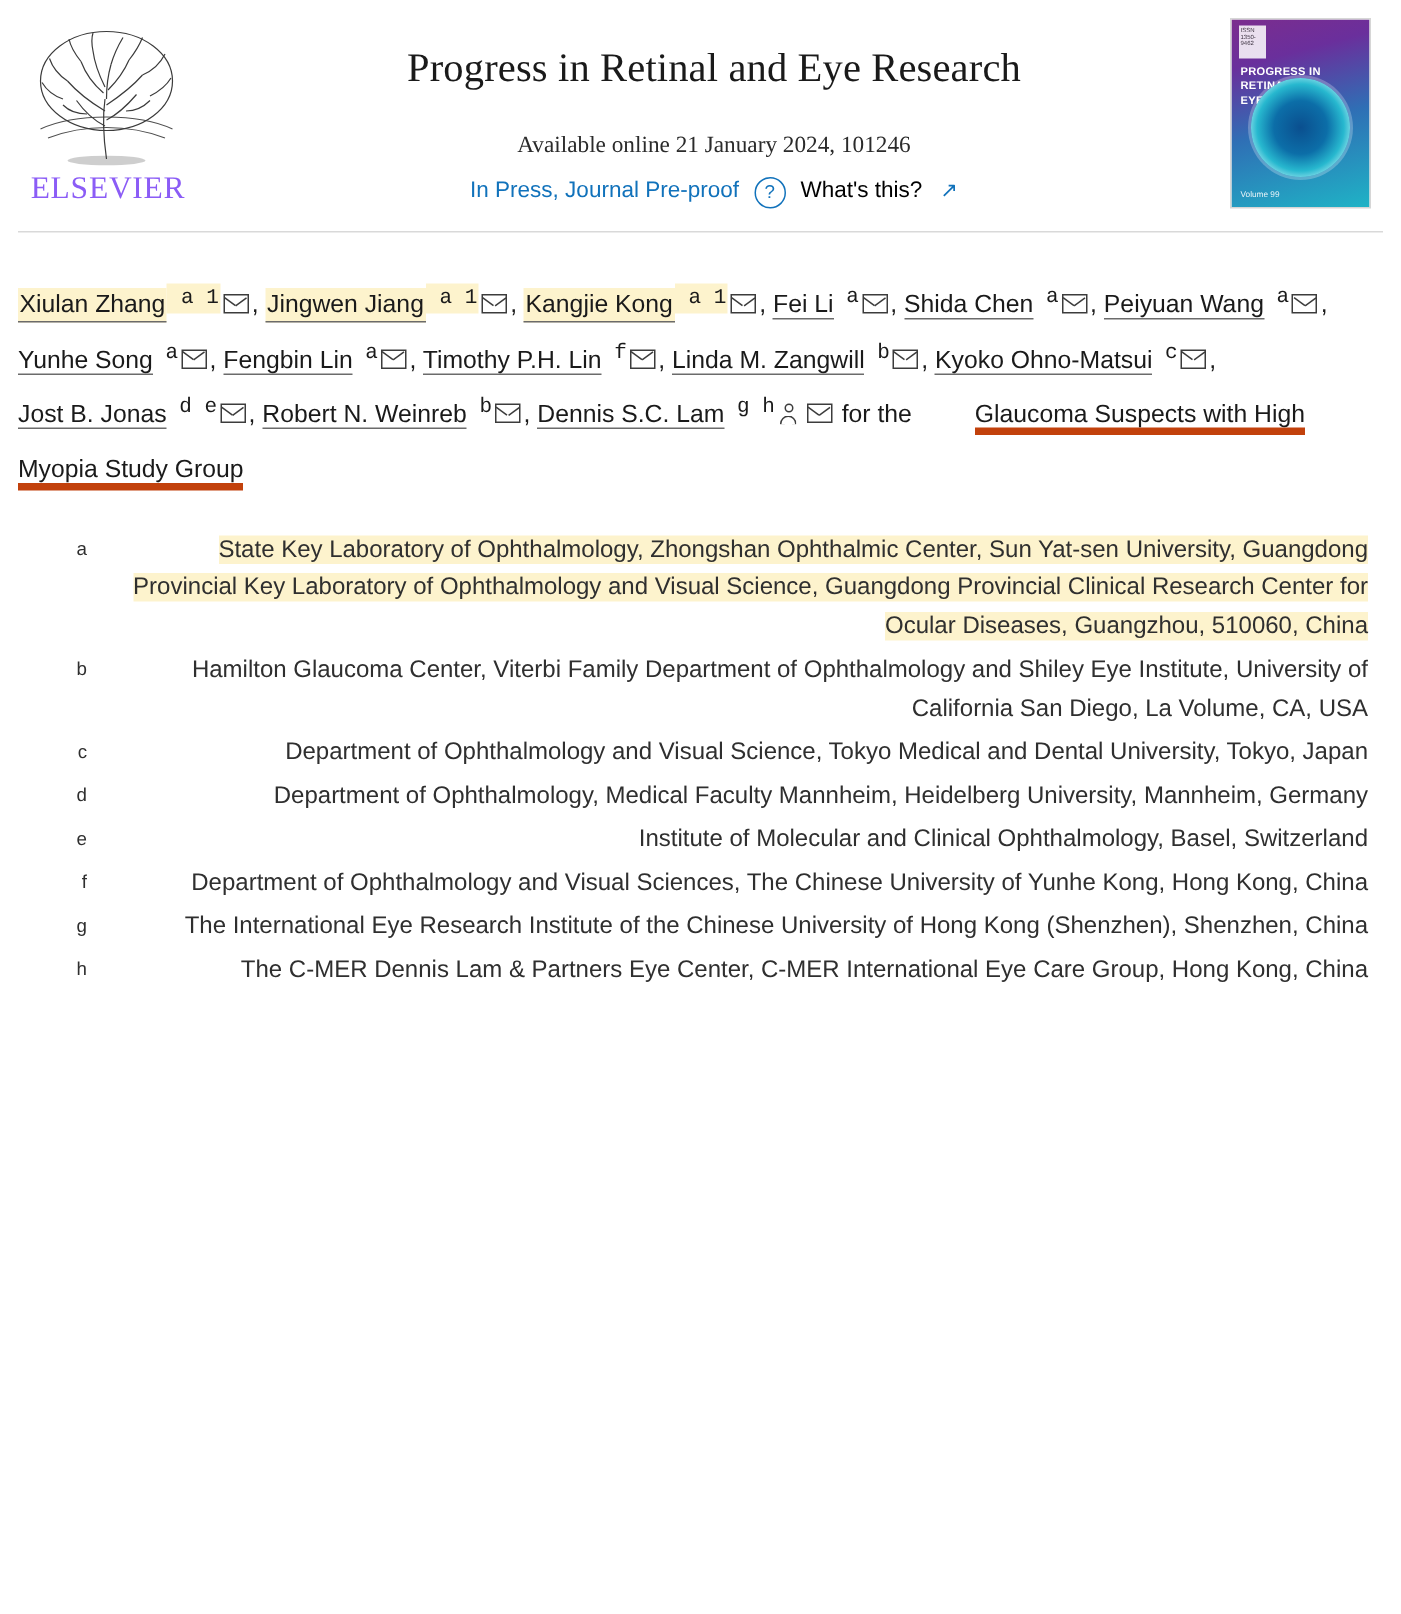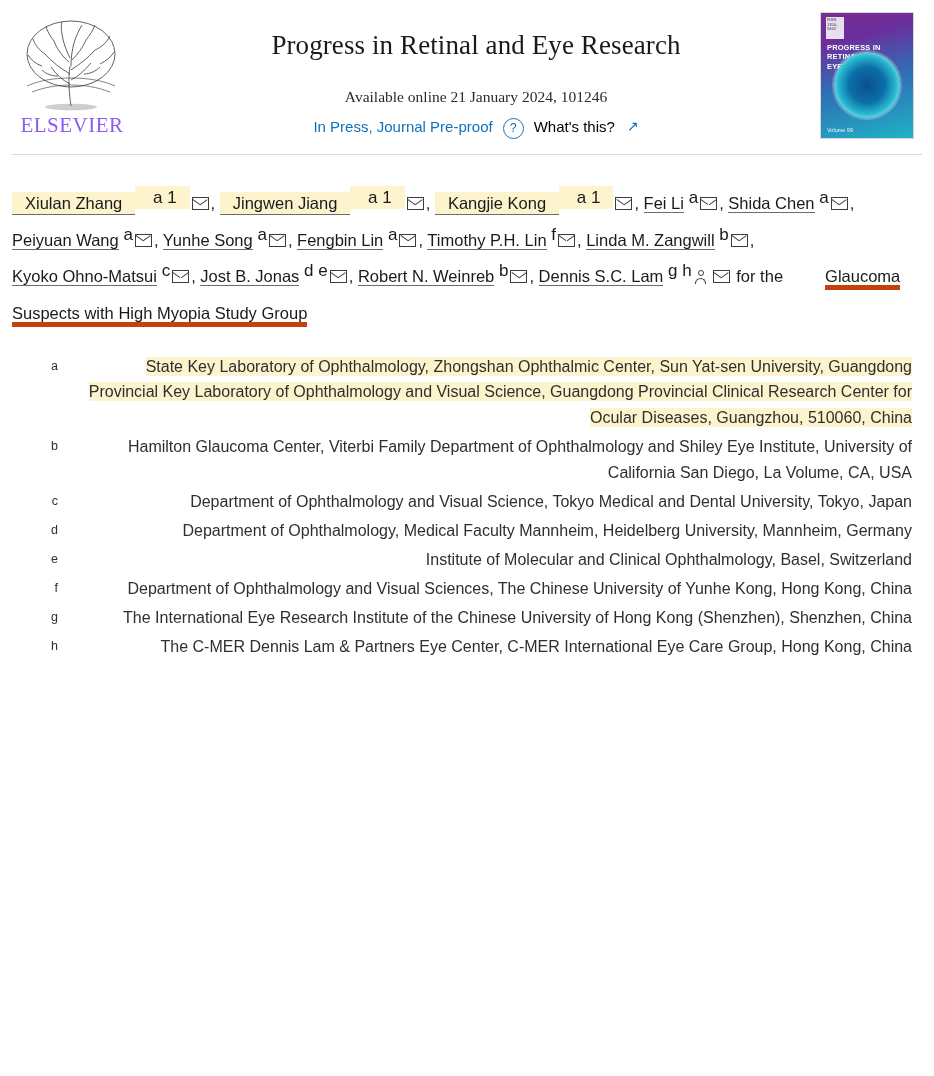--- a/index.html
+++ b/index.html
@@ -179,26 +179,27 @@
   }
   .author {
     white-space: nowrap;
   }
   .author .name {
     border-bottom: 1px solid #6b6b6b;
     cursor: pointer;
   }
   .hl {
     background: #fdf3cd;
-    padding: 2px 13px;
+    padding: 2px 1px;
   }
   .sup {
-    font-size: 17px;
+    font-size: 14px;
     vertical-align: super;
     line-height: 0;
+    font-family: Liberation Mono, monospace;
   }
   .env {
     display: inline-block;
     width: 15px;
     height: 11px;
     border: 1.3px solid #3c3c3c;
     position: relative;
     vertical-align: -1px;
     margin: 0 2px;
     background: #fff;

